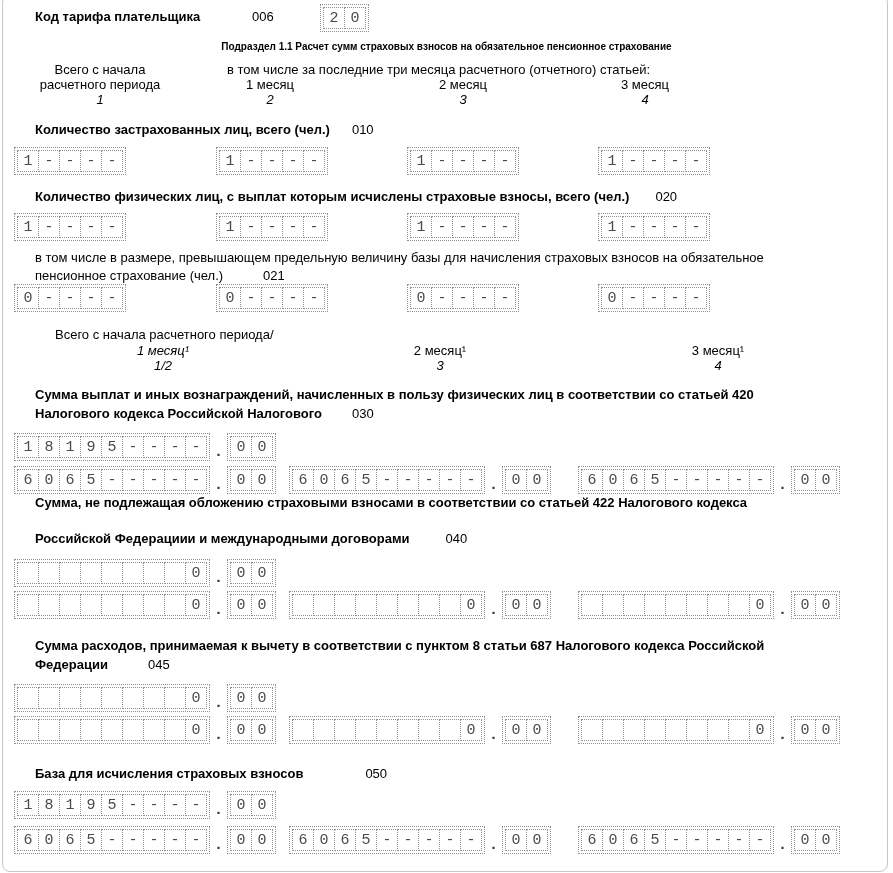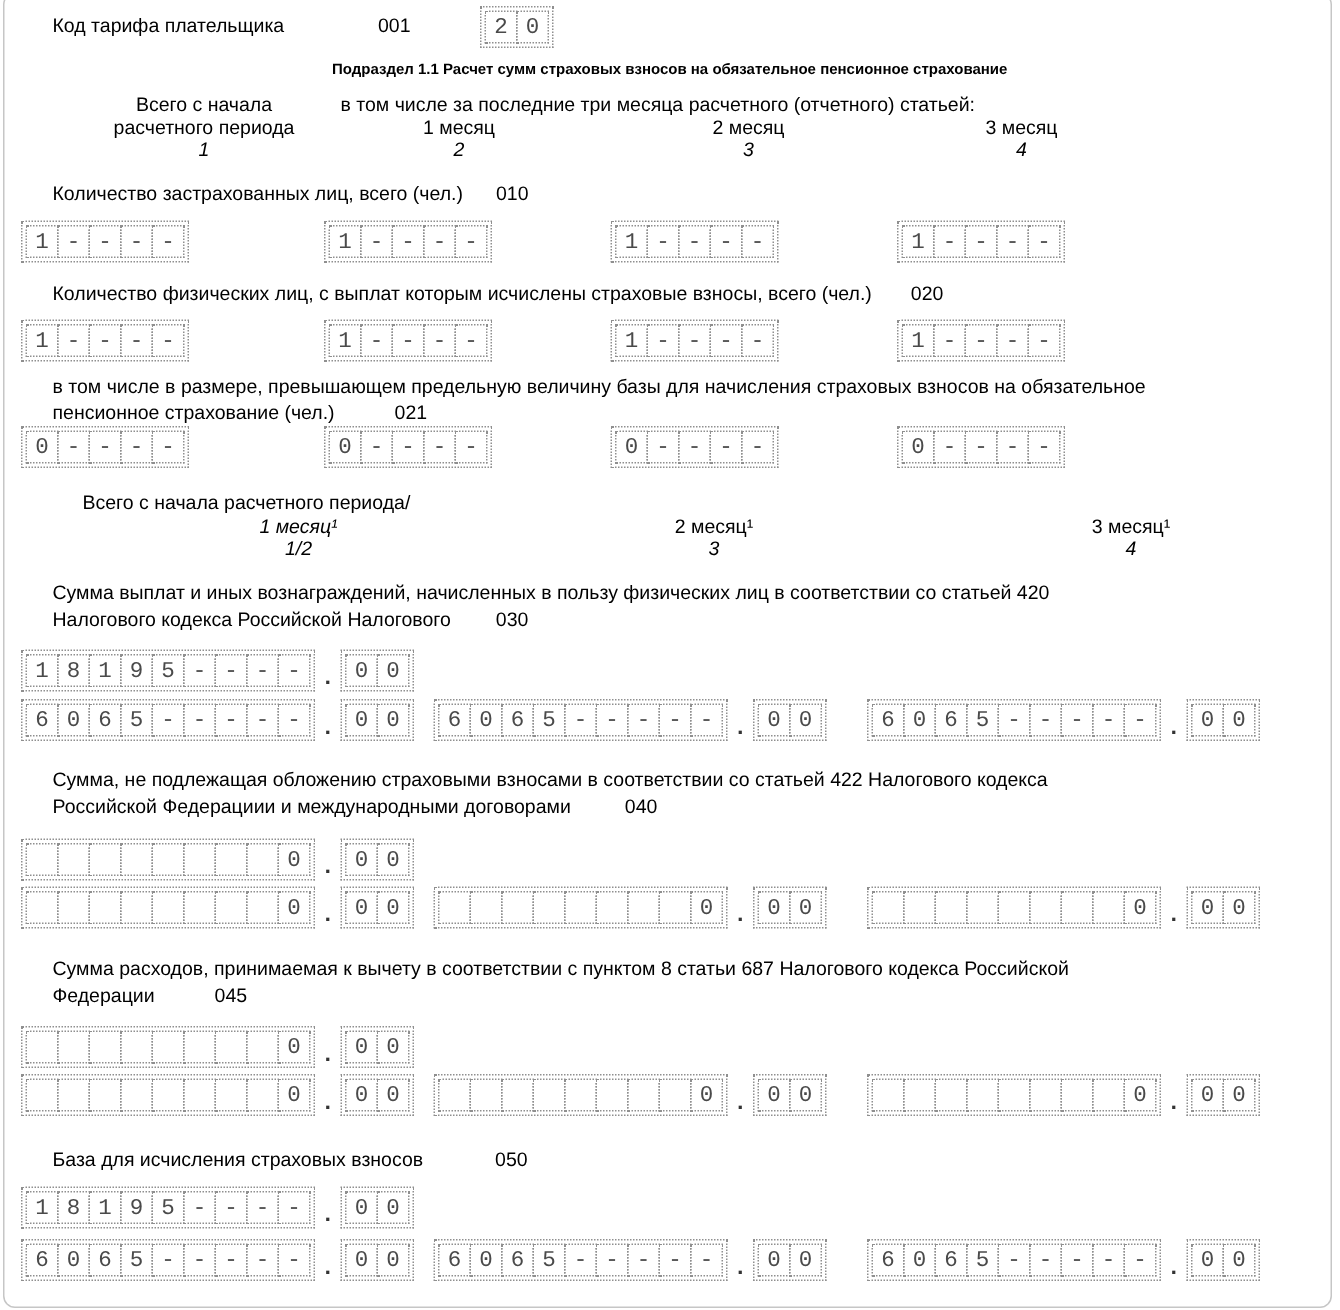--- a/index.html
+++ b/index.html
@@ -1,43 +1,43 @@
 <!DOCTYPE html>
 <html><head>
 <meta charset="utf-8">
 <style>
   html,body{margin:0;padding:0;background:#ffffff;}
   body{width:893px;height:873px;position:relative;overflow:hidden;
        font-family:"Liberation Sans",sans-serif;color:#000;}
   .page-frame{position:absolute;left:2px;top:-5px;width:884px;height:875px;
        border:1px solid #c6c6c6;border-radius:8px;background:#fff;}
   .abs{position:absolute;white-space:nowrap;}
-  .lbl{font-size:13px;font-weight:normal;line-height:16.5px;}
+  .lbl{font-size:13px;font-weight:bold;line-height:16.5px;}
   .lbl-reg{font-size:13px;font-weight:normal;line-height:16.5px;}
   .code{font-size:13px;font-weight:normal;}
   .title{font-size:10px;font-weight:bold;text-align:center;left:0;right:0;}
   .hdr{font-size:13px;}
-  .hdr-c{transform:translateX(-50%);margin-left:36px;}
+  .hdr-c{transform:translateX(-50%);}
   .colnum{font-size:13px;font-style:italic;}
   .cellrow{display:flex;align-items:flex-start;}
   .cellframe{display:inline-flex;border:1px dotted #8f8f8f;padding:2px;background:#fff;}
   .cellbox{width:22px;height:22px;box-sizing:border-box;border:1px dotted #8f8f8f;
        margin-left:-1px;display:flex;align-items:center;justify-content:center;
        font-family:"Liberation Mono",monospace;font-size:15px;color:#4a4a4a;}
   .cellbox:first-child{margin-left:0;}
   .kopdot{align-self:flex-end;margin:0 4px 3px 4px;font-family:"Liberation Mono",monospace;
        font-size:15px;font-weight:bold;color:#333;line-height:10px;}
 </style>
 </head>
 <body>
 
 <div class="page-frame"></div>
 
 <div class="abs lbl" style="left:35px;top:9px;">Код тарифа плательщика</div>
-<div class="abs code" style="left:252px;top:9px;">001</div>
+<div class="abs code" style="left:252px;top:9px;">006</div>
 <div class="abs cellrow" style="left:320px;top:4px;">
     <span class="cellframe">
       <span class="cellbox">2</span>
       <span class="cellbox">0</span>
     </span>
   </div>
 
 <div class="abs title" style="top:41px;">Подраздел 1.1 Расчет сумм страховых взносов на обязательное пенсионное страхование</div>
 
 <div class="abs hdr hdr-c" style="left:100px;top:62px;">Всего с начала</div>
@@ -250,21 +250,21 @@
       <span class="cellbox">-</span>
       <span class="cellbox">-</span>
     </span>
     <span class="kopdot">.</span>
     <span class="cellframe">
       <span class="cellbox">0</span>
       <span class="cellbox">0</span>
     </span>
   </div>
 
-<div class="abs lbl" style="left:35px;top:512px;">Сумма, не подлежащая обложению страховыми взносами в соответствии со статьей 422 Налогового кодекса</div>
+<div class="abs lbl" style="left:35px;top:495px;">Сумма, не подлежащая обложению страховыми взносами в соответствии со статьей 422 Налогового кодекса</div>
 <div class="abs" style="left:35px;top:529px;">
   <span class="lbl">Российской Федерациии и международными договорами</span><span class="code" style="margin-left:36px;">040</span>
 </div>
 <div class="abs cellrow" style="left:14px;top:559px;">
     <span class="cellframe">
       <span class="cellbox">&nbsp;</span>
       <span class="cellbox">&nbsp;</span>
       <span class="cellbox">&nbsp;</span>
       <span class="cellbox">&nbsp;</span>
       <span class="cellbox">&nbsp;</span>
@@ -405,21 +405,21 @@
       <span class="cellbox">0</span>
     </span>
     <span class="kopdot">.</span>
     <span class="cellframe">
       <span class="cellbox">0</span>
       <span class="cellbox">0</span>
     </span>
   </div>
 
 <div class="abs" style="left:35px;top:764px;">
-  <span class="lbl">База для исчисления страховых взносов</span><span class="code" style="margin-left:48px;">050</span>
+  <span class="lbl">База для исчисления страховых взносов</span><span class="code" style="margin-left:62px;">050</span>
 </div>
 <div class="abs cellrow" style="left:14px;top:791px;">
     <span class="cellframe">
       <span class="cellbox">1</span>
       <span class="cellbox">8</span>
       <span class="cellbox">1</span>
       <span class="cellbox">9</span>
       <span class="cellbox">5</span>
       <span class="cellbox">-</span>
       <span class="cellbox">-</span>

